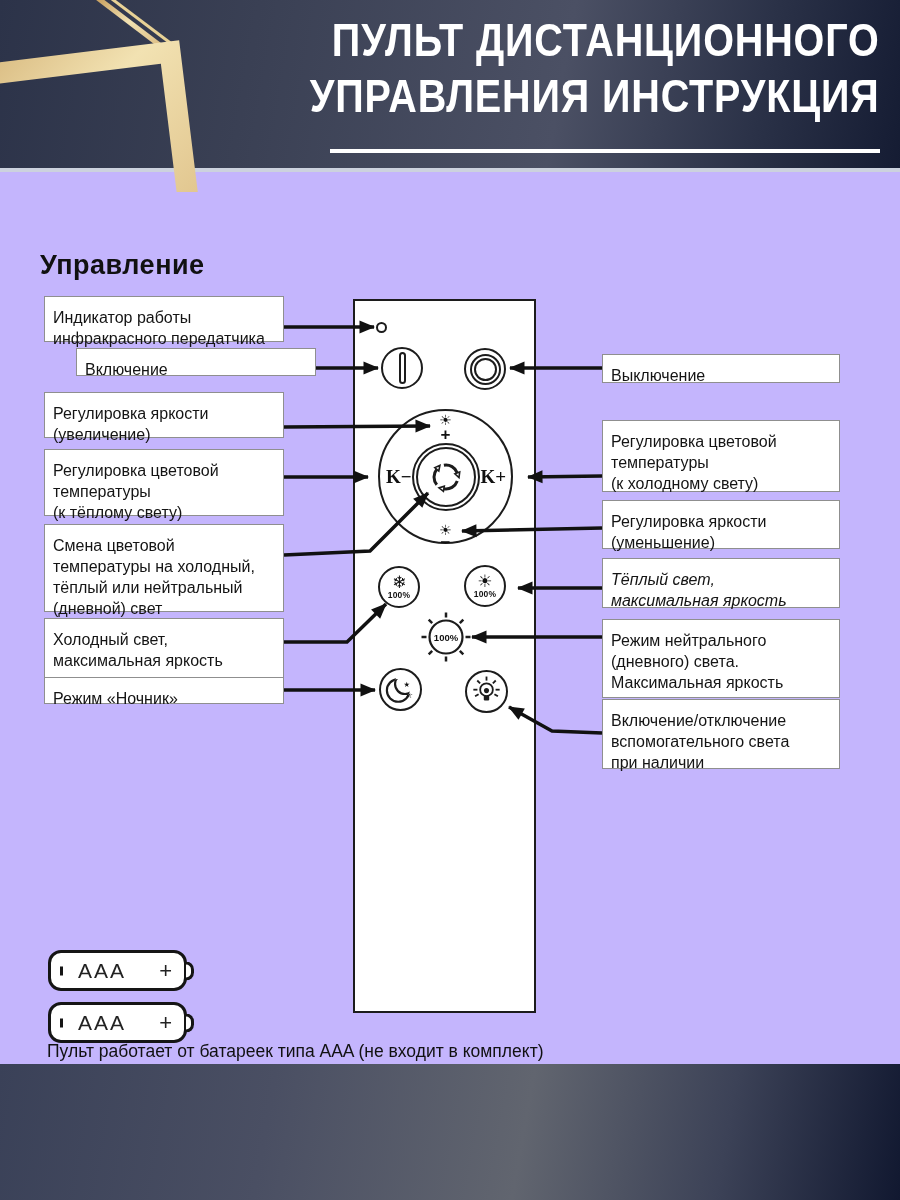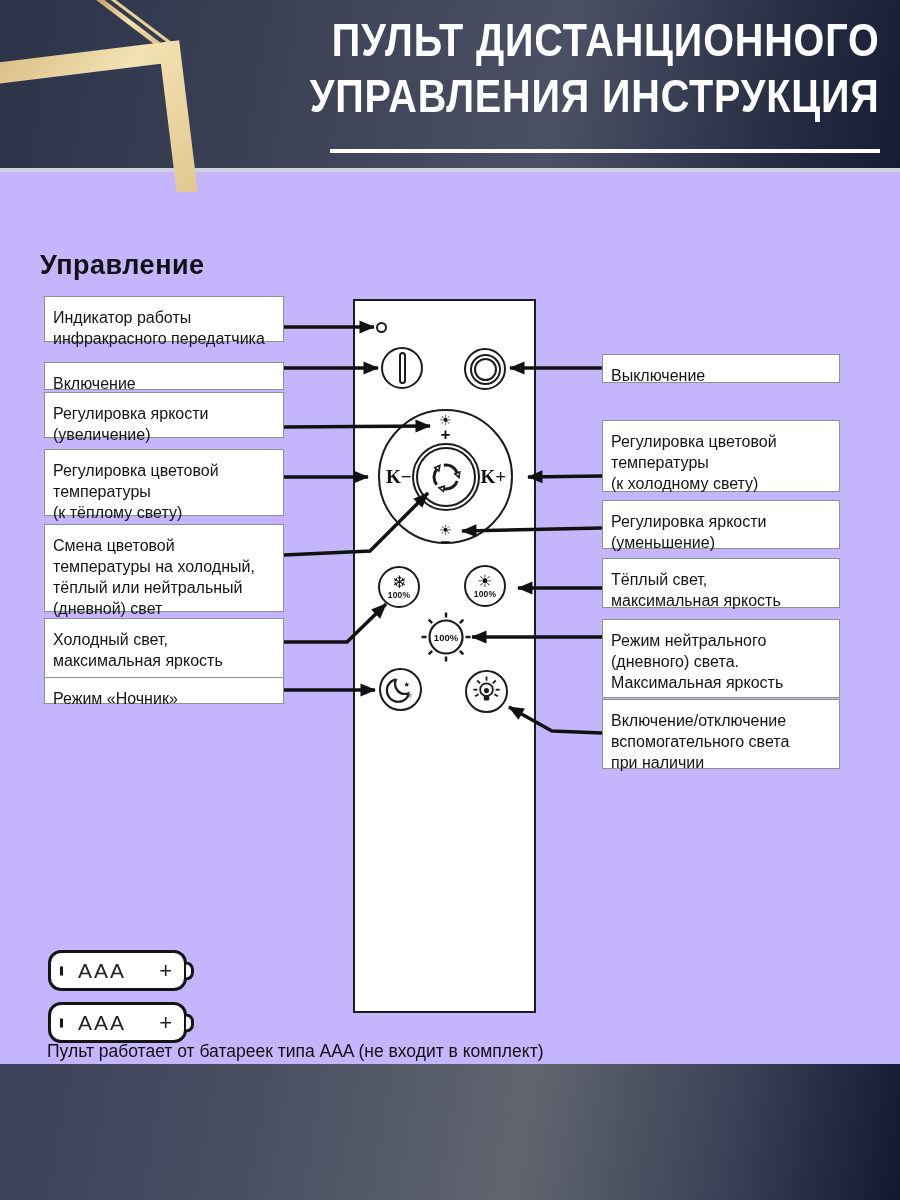--- a/index.html
+++ b/index.html
@@ -83,41 +83,41 @@
     </defs>
     <line x1="95" y1="-4" x2="170" y2="53" stroke="url(#goldg)" stroke-width="5"></line>
     <line x1="108" y1="-4" x2="177" y2="48" stroke="#e8d296" stroke-width="3"></line>
     <rect x="-175" y="52" width="345" height="280" fill="none" stroke="url(#goldg)" stroke-width="21" transform="rotate(-7 170 52)"></rect>
   </svg>
 
   <div class="sec-title">Управление</div>
 
   <div class="lbox left" style="top:296px;height:46px;">Индикатор работы
 инфракрасного передатчика</div>
-  <div class="lbox left" style="top:362px;height:28px;">Включение</div>
+  <div class="lbox left" style="top:348px;height:28px;margin-left:32px;">Включение</div>
   <div class="lbox left" style="top:392px;height:46px;">Регулировка яркости
 (увеличение)</div>
   <div class="lbox left" style="top:449px;height:67px;">Регулировка цветовой
 температуры
 (к тёплому свету)</div>
   <div class="lbox left" style="top:524px;height:88px;">Смена цветовой
 температуры на холодный,
 тёплый или нейтральный
 (дневной) свет</div>
   <div class="lbox left" style="top:618px;height:62px;">Холодный свет,
 максимальная яркость</div>
   <div class="lbox right" style="top:354px;height:29px;">Выключение</div>
 
   <div class="lbox left" style="top:677px;height:27px;">Режим «Ночник»</div>
   <div class="lbox right" style="top:420px;height:72px;">Регулировка цветовой
 температуры
 (к холодному свету)</div>
   <div class="lbox right" style="top:500px;height:49px;">Регулировка яркости
 (уменьшение)</div>
-  <div class="lbox right" style="top:558px;height:50px;">Тёплый свет,
+  <div class="lbox right" style="top:558px;height:50px;font-style:italic;">Тёплый свет,
 максимальная яркость</div>
   <div class="lbox right" style="top:619px;height:79px;">Режим нейтрального
 (дневного) света.
 Максимальная яркость</div>
   <div class="lbox right" style="top:699px;height:70px;">Включение/отключение
 вспомогательного света
 при наличии</div>
 
   <div class="remote"></div>
 

